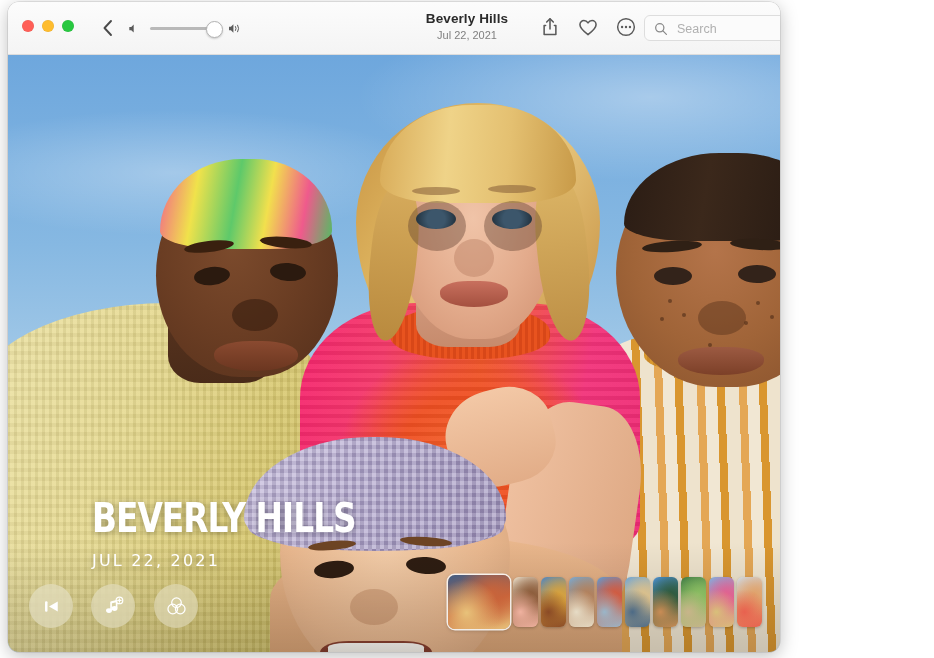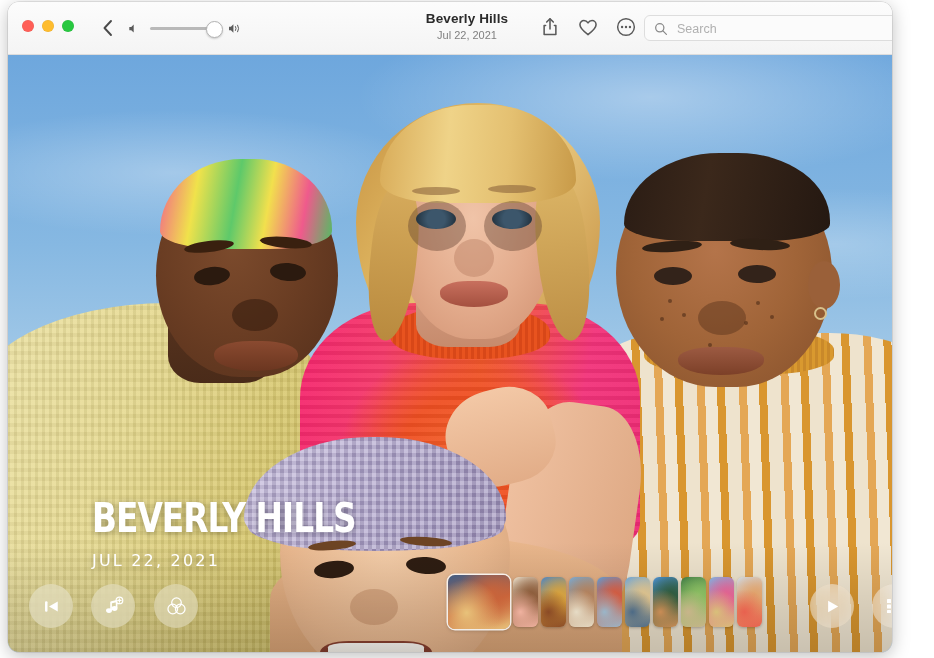--- a/index.html
+++ b/index.html
@@ -11,21 +11,21 @@
     background: #ffffff;
     font-family: "Liberation Sans", sans-serif;
     -webkit-font-smoothing: antialiased;
   }
 
   
   #window {
     position: absolute;
     left: 8px;
     top: 2px;
-    width: 884px;
+    width: 772px;
     height: 650px;
     border-radius: 11px;
     overflow: hidden;
     background: #f6f6f6;
     box-shadow: 0 4px 18px rgba(0,0,0,0.26), 0 0 0 0.5px rgba(0,0,0,0.16);
   }
 
   
   #toolbar {
     position: absolute;

